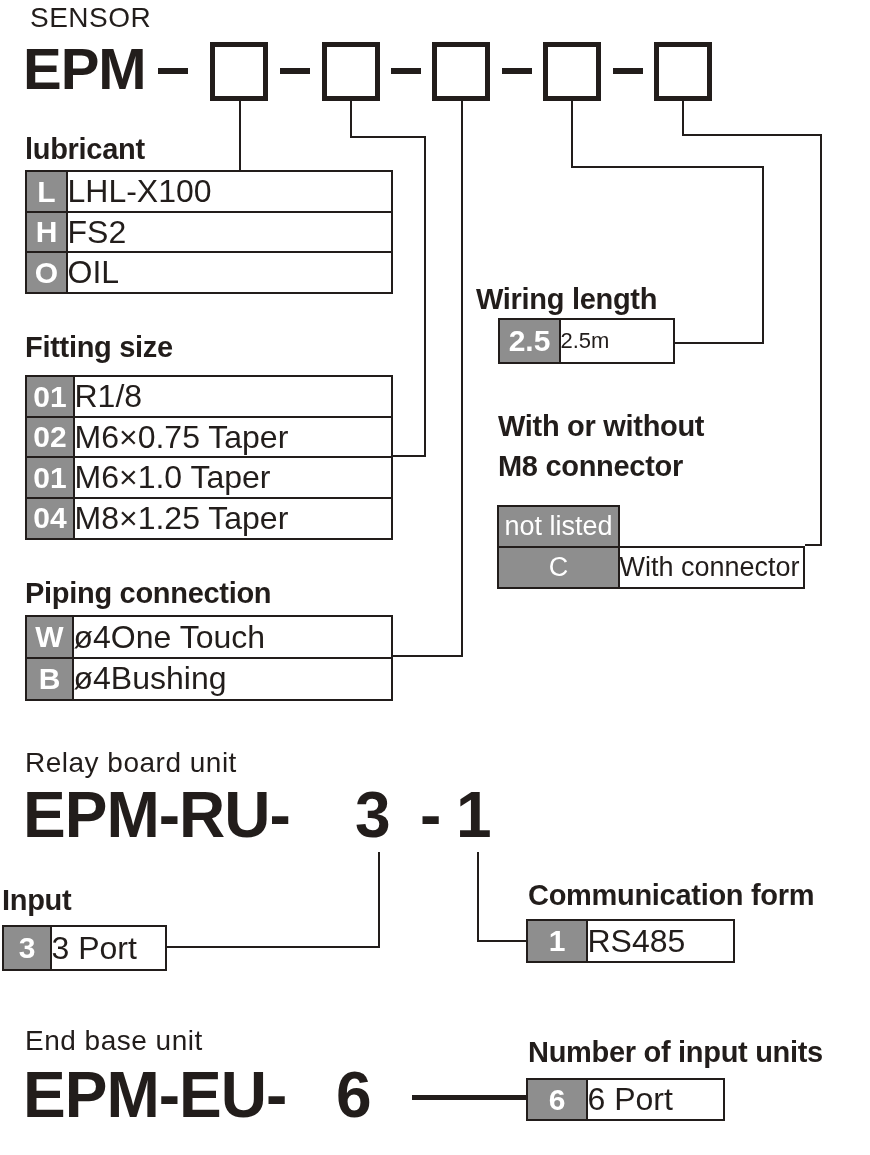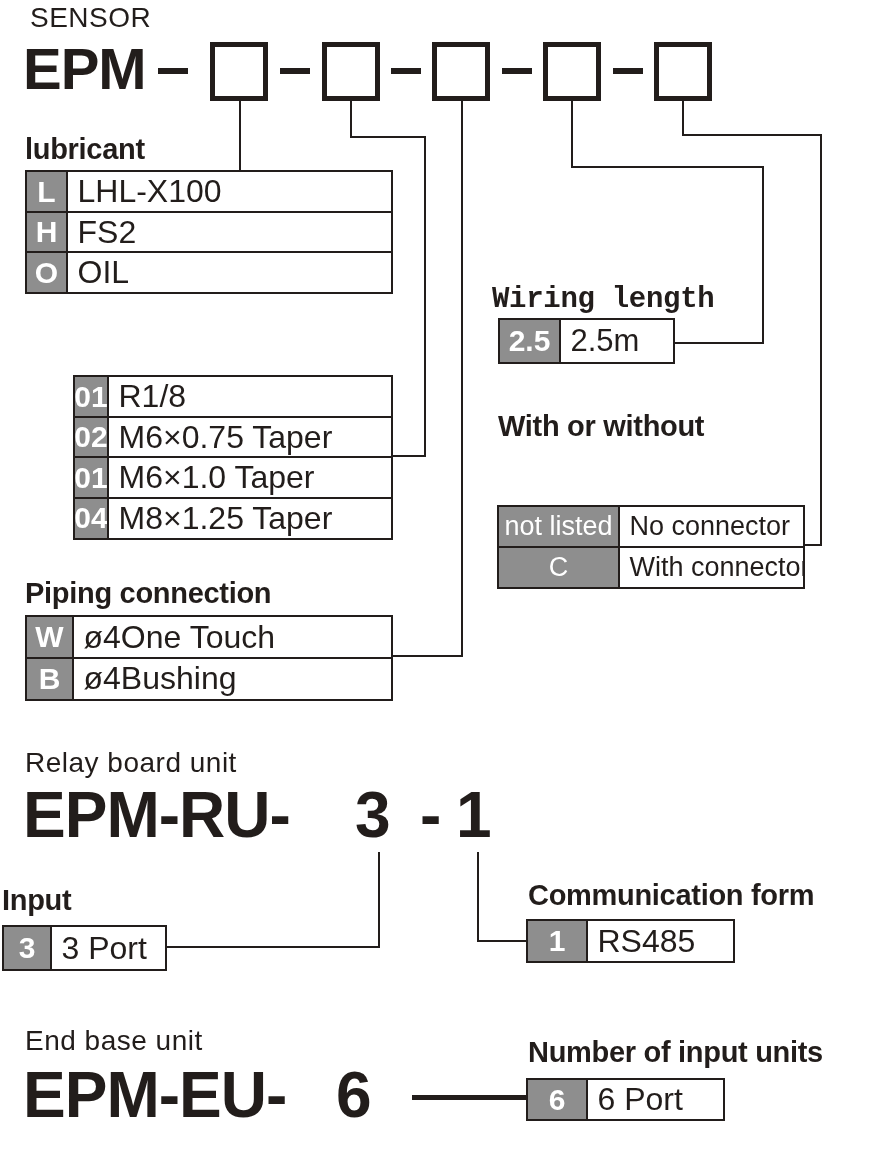--- a/index.html
+++ b/index.html
@@ -27,27 +27,27 @@
   .trow { display:flex; }
   .trow + .trow { margin-top:-2.5px; }
   .code {
     box-sizing:border-box; border:2.5px solid #221d1b; background:#8e8e8e;
     color:#ffffff; font-weight:bold; font-size:30px;
     display:flex; align-items:center; justify-content:center; flex:none;
   }
   .val {
     box-sizing:border-box; border:2.5px solid #221d1b; margin-left:-2.5px; background:#ffffff;
     color:#221d1b; font-size:32px; display:flex; align-items:center;
-    padding-left:10px; flex:1; white-space:nowrap; overflow:hidden;
+    flex:1; white-space:nowrap; overflow:hidden;
   }
   
   .tbl-lub  .trow { height:43px; } .tbl-lub  .code { width:43px; }
-  .tbl-fit  .trow { height:43px; } .tbl-fit  .code { width:36px;margin-left:48px; }
+  .tbl-fit  .trow { height:43px; } .tbl-fit  .code { width:50px; }
   .tbl-pip  .trow { height:44px; } .tbl-pip  .code { width:49px; }
-  .tbl-wir  .trow { height:46px; } .tbl-wir  .code { width:63px; } .tbl-wir .val { font-size:31px; }
+  .tbl-wir  .trow { height:46px; } .tbl-wir  .code { width:63px; } .tbl-wir .val { font-size:22px; }
   .tbl-m8   .trow { height:43px; } .tbl-m8   .code { width:123px; font-weight:normal; font-size:27px; }
   .tbl-m8   .val  { font-size:27px; }
   .tbl-in   .trow { height:46px; } .tbl-in   .code { width:50px; }
   .tbl-com  .trow { height:44px; } .tbl-com  .code { width:62px; }
   .tbl-port .trow { height:43px; } .tbl-port .code { width:62px; }
 </style>
 </head>
 <body>
 
 <div class="page">
@@ -97,52 +97,53 @@
     <div class="trow">
       <div class="code">H</div>
       <div class="val">FS2</div>
     </div>
     <div class="trow">
       <div class="code">O</div>
       <div class="val">OIL</div>
     </div>
   </div>
 
+  <div class="abs h-bold" style="left:25px; top:331px;">Fitting size</div>
   <div class="tbl tbl-fit" style="left:25px; top:375px; width:368px;">
     <div class="trow">
       <div class="code">01</div>
       <div class="val">R1/8</div>
     </div>
     <div class="trow">
       <div class="code">02</div>
       <div class="val">M6×0.75 Taper</div>
     </div>
     <div class="trow">
       <div class="code">01</div>
       <div class="val">M6×1.0 Taper</div>
     </div>
     <div class="trow">
       <div class="code">04</div>
       <div class="val">M8×1.25 Taper</div>
     </div>
   </div>
 
-  <div class="abs h-bold" style="left:492px; top:283px;font-family:Liberation Mono, monospace;">Wiring length</div>
+  <div class="abs h-bold" style="left:476px; top:283px;">Wiring length</div>
   <div class="tbl tbl-wir" style="left:498px; top:318px; width:177px;">
     <div class="trow">
       <div class="code">2.5</div>
       <div class="val">2.5m</div>
     </div>
   </div>
 
   <div class="abs h-bold" style="left:498px; top:410px;">With or without</div>
+  <div class="abs h-bold" style="left:498px; top:450px;">M8 connector</div>
   <div class="tbl tbl-m8" style="left:497px; top:505px; width:308px;">
     <div class="trow">
       <div class="code">not listed</div>
-      <div class="val">No connector</div>
     </div>
     <div class="trow">
       <div class="code">C</div>
       <div class="val">With connector</div>
     </div>
   </div>
 
   <div class="abs h-bold" style="left:25px; top:577px;">Piping connection</div>
   <div class="tbl tbl-pip" style="left:25px; top:615px; width:368px;">
     <div class="trow">

